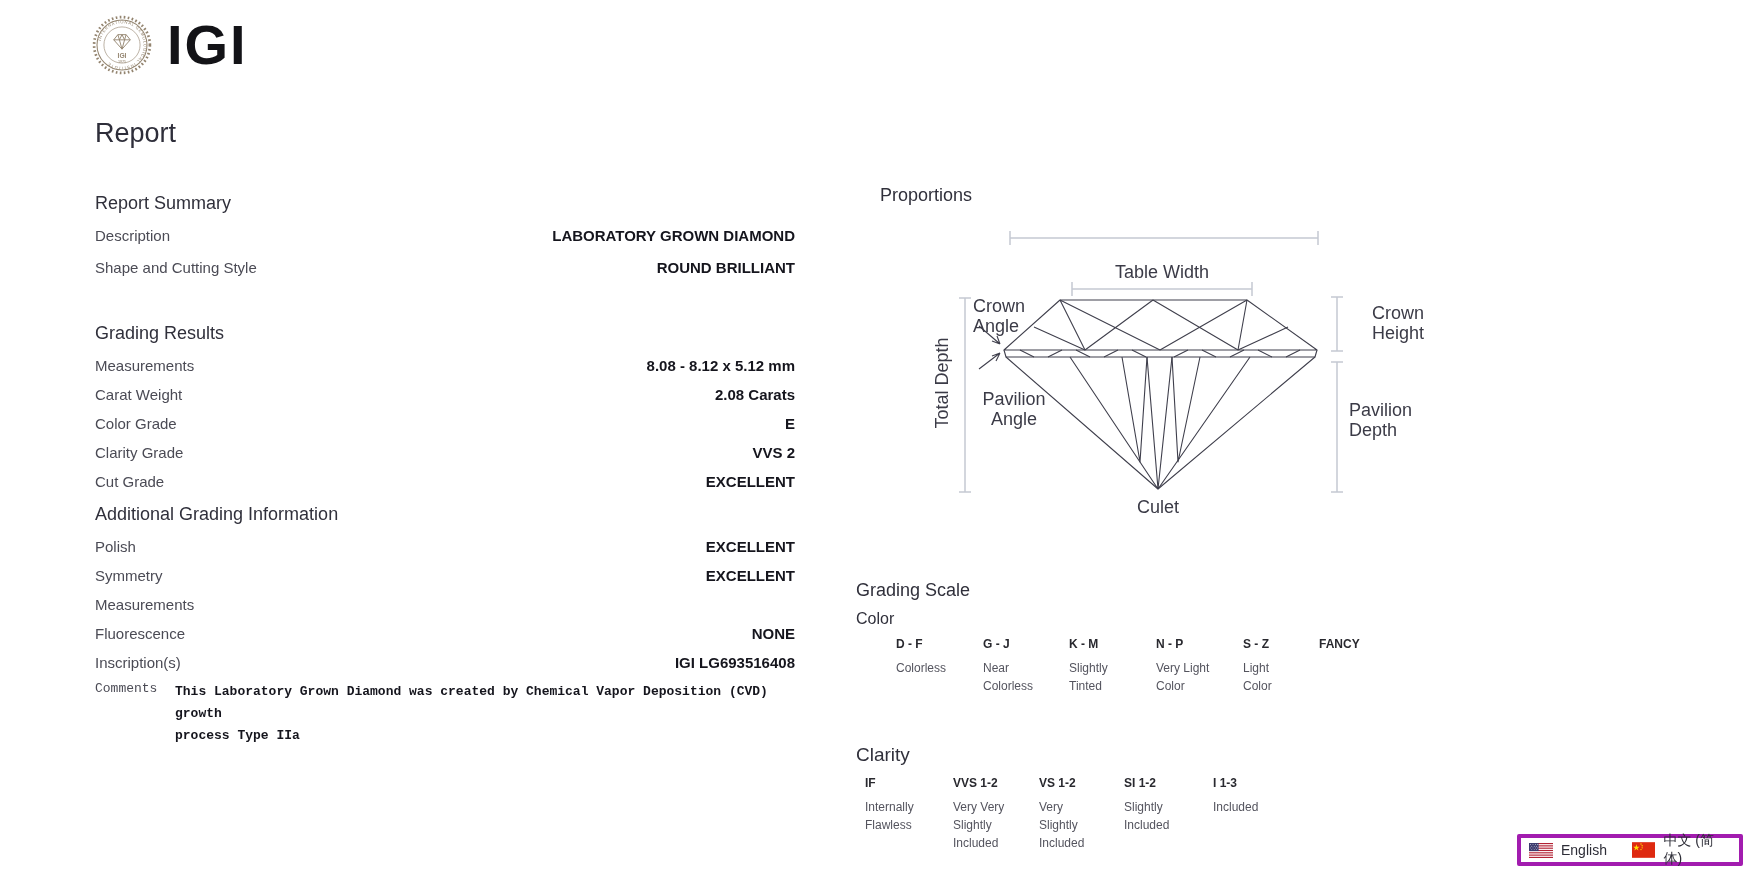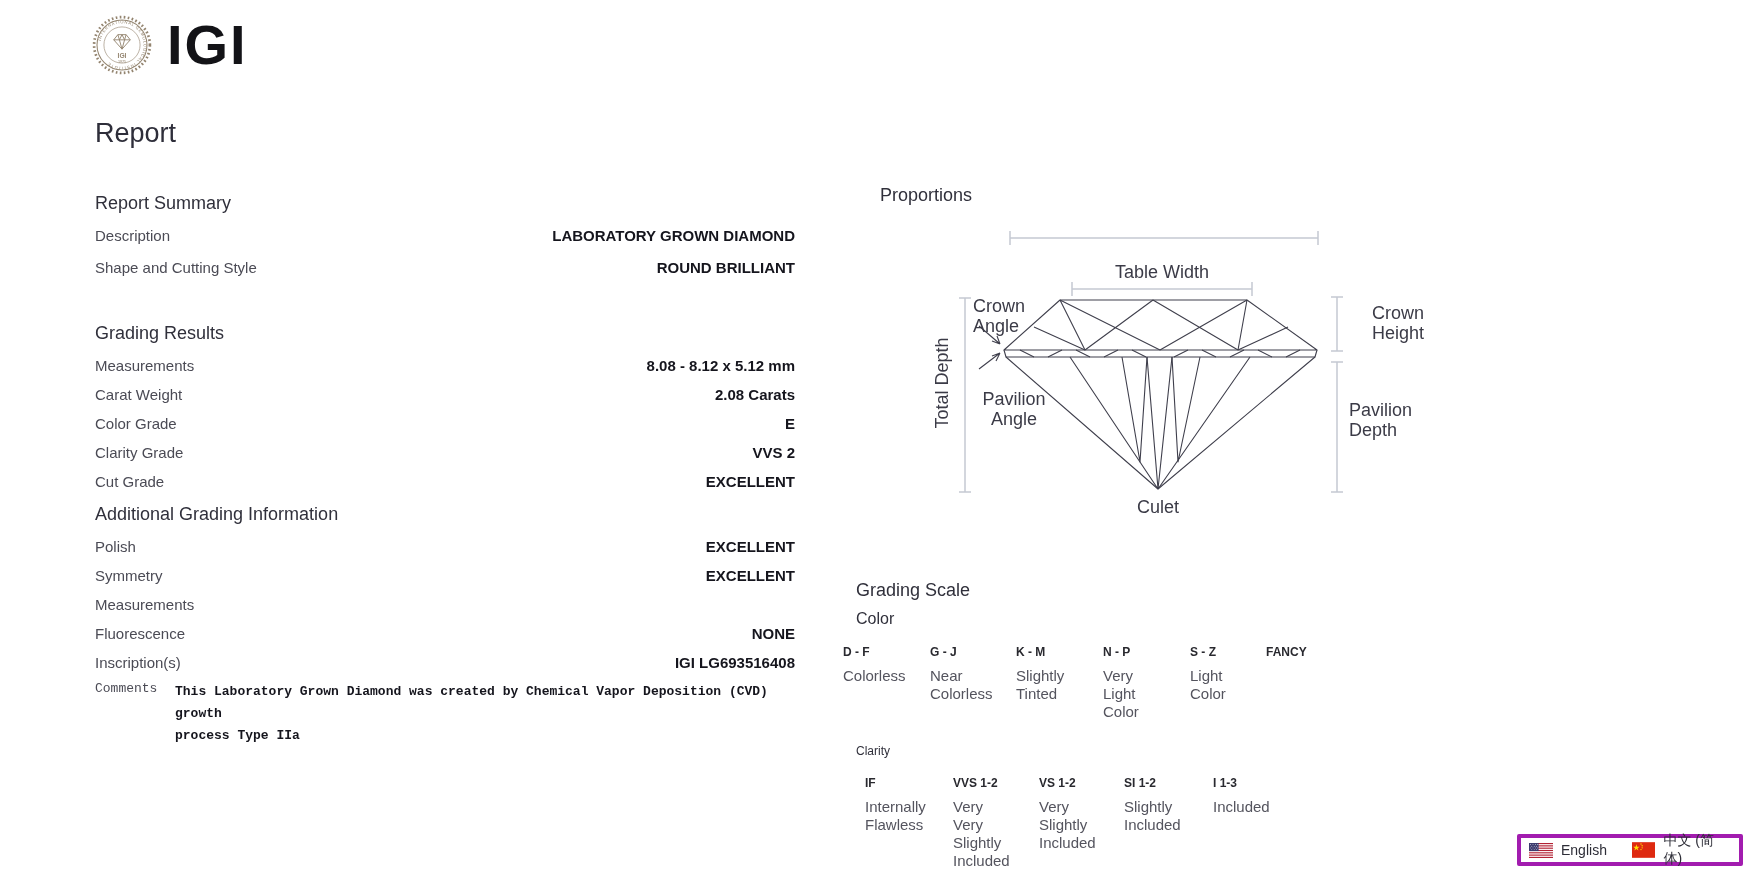--- a/index.html
+++ b/index.html
@@ -53,25 +53,25 @@
   .lbl-crown-angle    { left: 973px;  top: 296px; width: 72px; }
   .lbl-pavilion-angle { left: 968px;  top: 389px; width: 92px; text-align: center; }
   .lbl-total-depth    { left: 883px;  top: 372px; width: 120px; height: 22px; text-align: center;
                         transform: rotate(-90deg); transform-origin: center; }
   .lbl-crown-height   { left: 1349px; top: 303px; width: 92px; margin-left: 23px; }
   .lbl-pavilion-depth { left: 1349px; top: 400px; width: 92px; }
   .lbl-culet    { left: 1108px; top: 497px; width: 100px; text-align: center; }
   
   .scale-title   { position: absolute; left: 856px; top: 580px; }
   .color-title   { position: absolute; left: 856px; top: 610px; font-size: 16px; font-weight: 500; color: #30303b; }
-  .clarity-title { position: absolute; left: 856px; top: 744px; font-size: 12px; font-weight: 500; color: #30303b; }
-  .color-grid   { position: absolute; left: 843px; top: 637px; display: grid; grid-template-columns: 87px 86px 87px 87px 76px auto; margin-top: 8px; }
+  .clarity-title { position: absolute; left: 856px; top: 744px; font-size: 19px; font-weight: 500; color: #30303b; }
+  .color-grid   { position: absolute; left: 896px; top: 637px; display: grid; grid-template-columns: 87px 86px 87px 87px 76px auto; }
   .clarity-grid { position: absolute; left: 865px; top: 776px; display: grid; grid-template-columns: 88px 86px 85px 89px auto; }
   .scale-grade { font-size: 12px; font-weight: 700; color: #29292f; line-height: 14px; }
-  .scale-desc  { font-size: 15px; color: #54545e; line-height: 18px; margin-top: 8px; white-space: pre-line; padding-right: 24px; }
+  .scale-desc  { font-size: 12px; color: #54545e; line-height: 18px; margin-top: 8px; white-space: pre-line; padding-right: 24px; }
   
   .language-bar {
     position: absolute; left: 1517px; top: 834px; width: 226px; height: 32px;
     background: #ffffff; border: 4px solid #a21caf; border-radius: 2px;
     display: flex; align-items: center; padding: 0 8px;
   }
   .lang-item { display: flex; align-items: center; gap: 8px; font-size: 14px; color: #2d2d37; cursor: pointer; }
   .lang-item + .lang-item { margin-left: 25px; }
   .flag { display: block; }
 </style>

